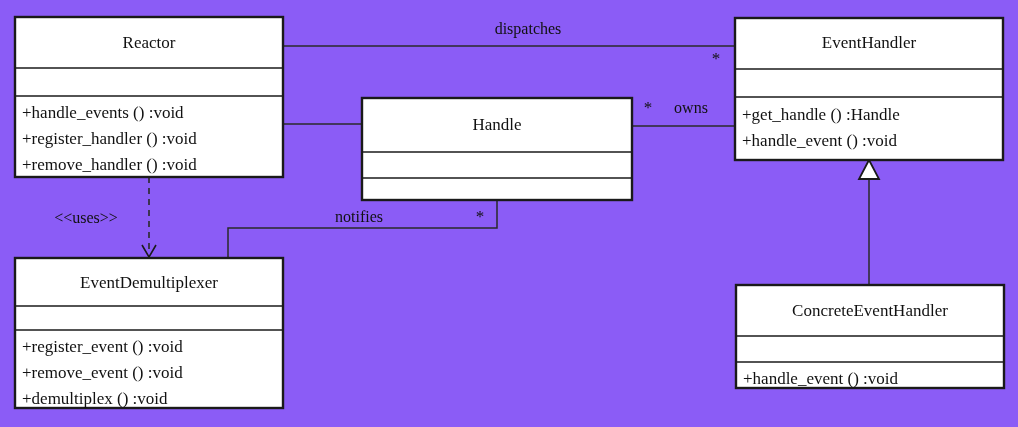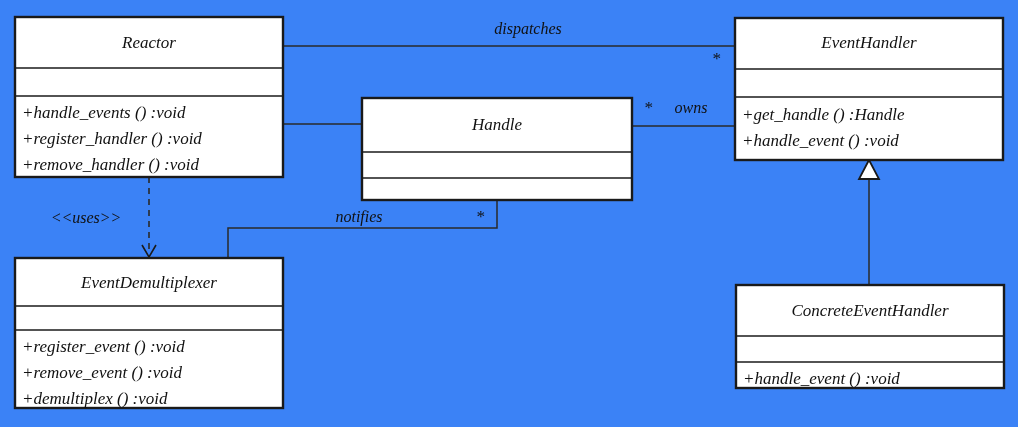--- a/index.html
+++ b/index.html
@@ -7,23 +7,22 @@
     padding: 0;
     background: #ffffff;
   }
   body {
     font-family: "Liberation Serif", "DejaVu Serif", serif;
   }
   #diagram-root {
     position: relative;
     width: 1018px;
     height: 427px;
-    background: #3b82f6;
+    background: #8b5cf6;
     overflow: hidden;
-    font-style: italic;
   }
   svg.uml-canvas {
     position: absolute;
     left: 0;
     top: 0;
     width: 1018px;
     height: 427px;
     display: block;
   }
   .cls-box {

